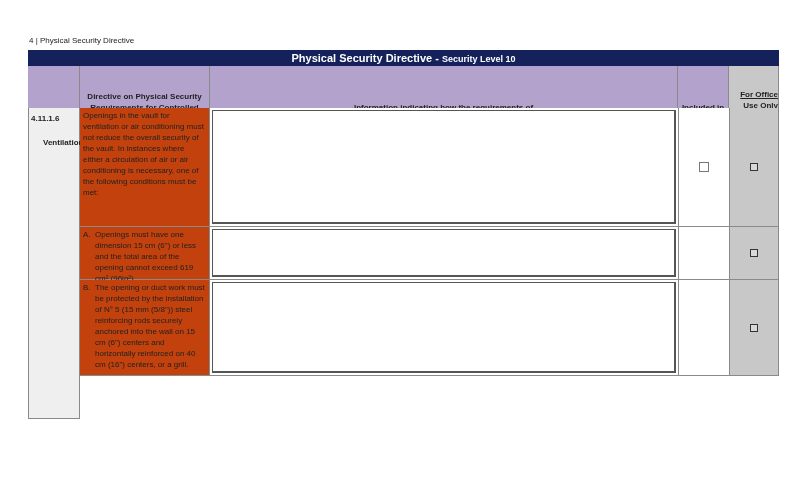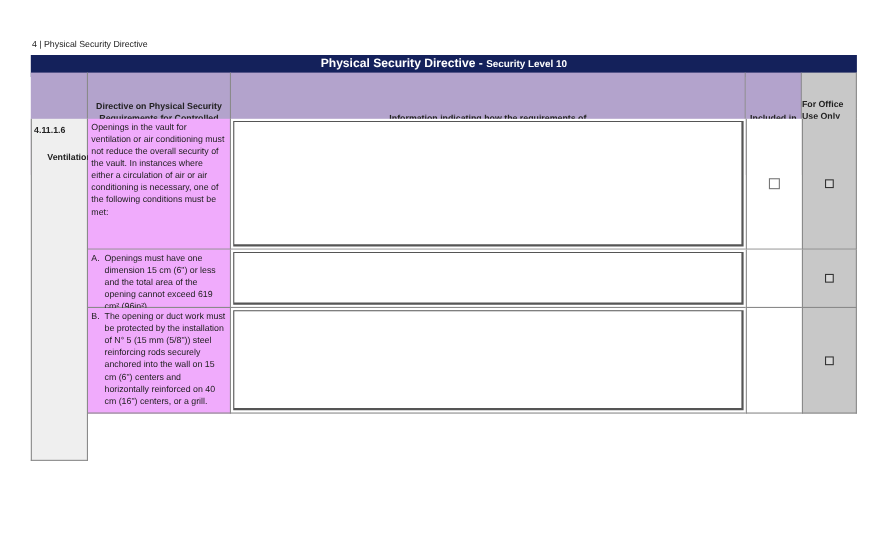--- a/index.html
+++ b/index.html
@@ -8,28 +8,28 @@
   .tbl { position:absolute; left:28px; top:50px; width:751px; }
   .title-bar { position:absolute; left:0; top:0; width:751px; height:20px; background:#14215b; color:#fff; text-align:center; font-weight:bold; font-size:11px; line-height:16px; }
   .title-bar .sub { font-size:9px; }
   .hdr { position:absolute; top:16px; height:93px; background:#b3a3cc; border-right:1px solid #8a8a8a; box-sizing:border-box; font-weight:bold; font-size:8px; line-height:11px; text-align:center; display:flex; align-items:center; justify-content:center; color:#222; }
   .hdr.grey { background:#c8c8c8; }
   .col-section { left:0; width:52px; }
   .col-directive { left:52px; width:130px; }
   .col-info { left:182px; width:468px; }
   .col-floor { left:650px; width:51px; }
   .col-office { left:701px; width:50px; flex-direction:column; padding:0; }
-  .col-office .top, .col-office .bot { width:100%; text-align:left; }
+  .col-office .top, .col-office .bot { width:100%; text-align:right;text-decoration:underline; }
   .col-office .top { border-bottom:1px solid #9a9a9a; padding-bottom:2px; }
   .body-area { position:absolute; top:58px; left:0; width:751px; height:311px;padding-left:20px; }
   .sec-col { position:absolute; left:0; top:0; width:52px; height:311px; background:#efefef; border-left:1px solid #8a8a8a; border-right:1px solid #8a8a8a; border-bottom:1px solid #8a8a8a; box-sizing:border-box; }
   .sec-num { position:absolute; left:2px; top:6px; font-weight:bold; font-size:8px; }
   .sec-name { position:absolute; left:14px; top:30px; font-weight:bold; font-size:8px; }
   .row { position:absolute; left:52px; width:699px; box-sizing:border-box; }
-  .cell-dir { position:absolute; left:0; top:0; width:130px; height:100%; background:#f0abfc; border-right:1px solid #8a8a8a; border-bottom:1px solid #8a8a8a; box-sizing:border-box; font-size:8px; line-height:11px; padding:2px 3px; }
+  .cell-dir { position:absolute; left:0; top:0; width:130px; height:100%; background:#c2410c; border-right:1px solid #8a8a8a; border-bottom:1px solid #8a8a8a; box-sizing:border-box; font-size:8px; line-height:11px; padding:2px 3px; }
   .cell-dir .lbl { display:inline-block; width:12px; vertical-align:top; }
   .cell-dir .txt { display:inline-block; width:110px; vertical-align:top; }
   .cell-info { position:absolute; left:130px; top:0; width:468px; height:100%; background:#fff; box-sizing:border-box; padding:2px; border-bottom:1px solid #8a8a8a; }
   .cell-info .box { width:100%; height:100%; border:2px solid #555; box-sizing:border-box; border-top-width:1px; border-left-width:1px; }
   .cell-floor { position:absolute; left:598px; top:0; width:51px; height:100%; background:#fff; border-left:1px solid #8a8a8a; border-bottom:1px solid #8a8a8a; box-sizing:border-box; display:flex; align-items:center; justify-content:center; }
   .cell-office { position:absolute; left:649px; top:0; width:50px; height:100%; background:#c8c8c8; border-left:1px solid #8a8a8a; border-right:1px solid #8a8a8a; border-bottom:1px solid #8a8a8a; box-sizing:border-box; display:flex; align-items:center; justify-content:center; }
   .chk-floor { width:8px; height:8px; border:1px solid #777; background:#fff; }
   .chk-office { width:6px; height:6px; border:1.5px solid #333; background:#d8d8d8; }
 </style>
 </head>

